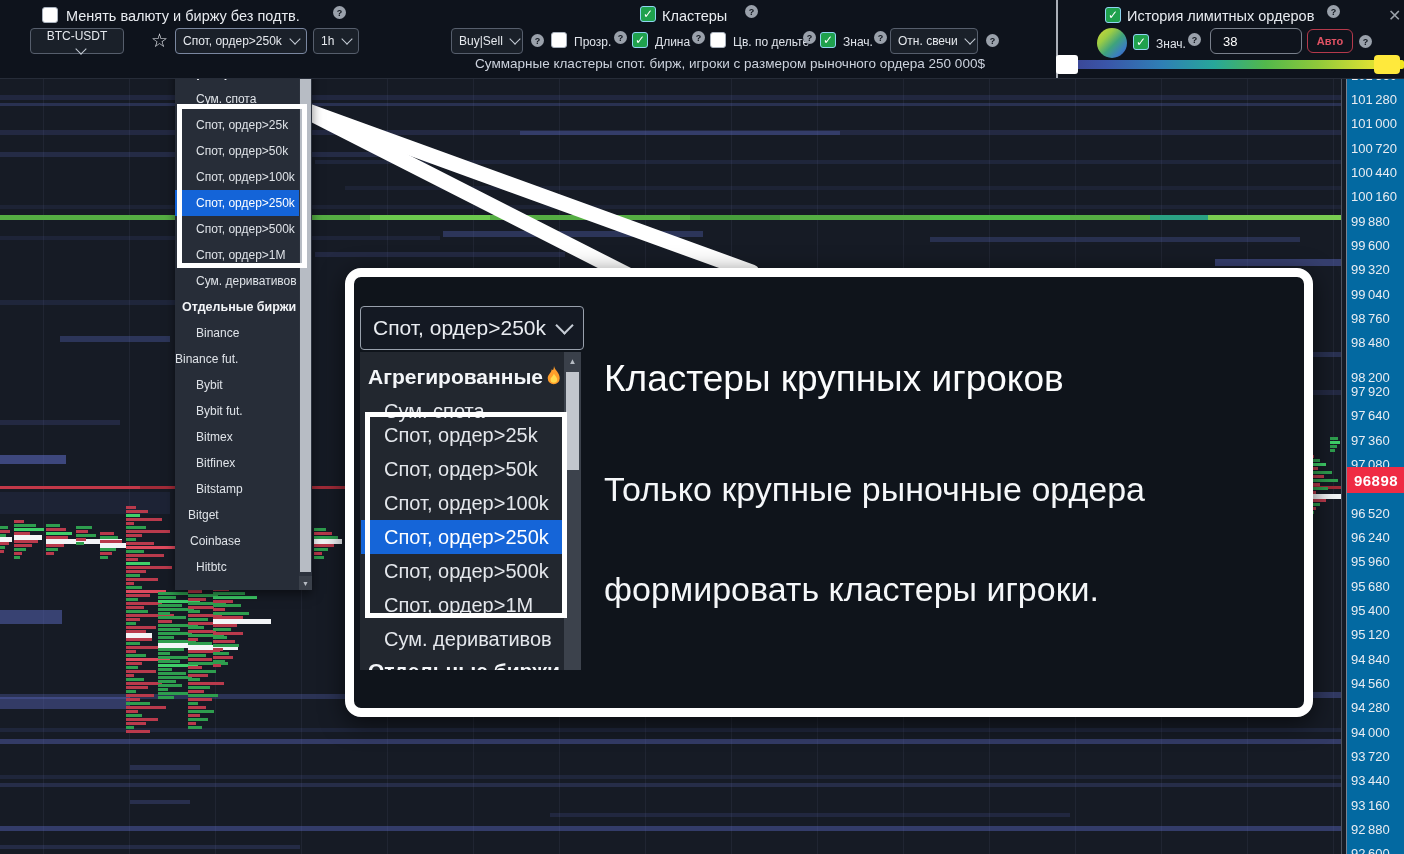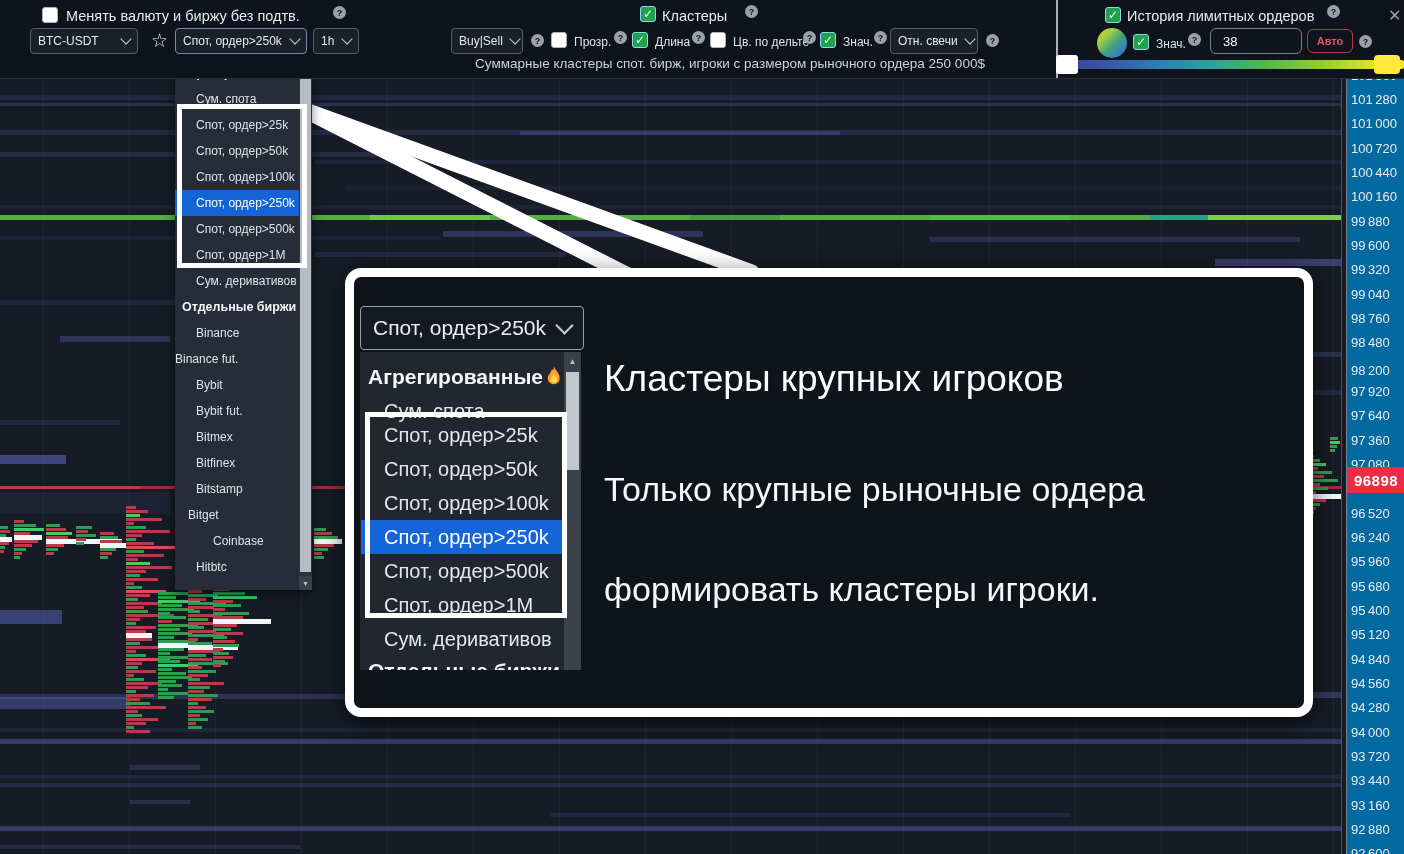--- a/index.html
+++ b/index.html
@@ -367,21 +367,21 @@
       <div class="tick" style="top: 38.33px;">101 000</div>
       <div class="tick" style="top: 62.66px;">100 720</div>
       <div class="tick" style="top: 86.99px;">100 440</div>
       <div class="tick" style="top: 111.32px;">100 160</div>
       <div class="tick" style="top: 135.65px;">99 880</div>
       <div class="tick" style="top: 159.98px;">99 600</div>
       <div class="tick" style="top: 184.31px;">99 320</div>
       <div class="tick" style="top: 208.64px;">99 040</div>
       <div class="tick" style="top: 232.97px;">98 760</div>
       <div class="tick" style="top: 257.3px;">98 480</div>
-      <div class="tick" style="top: 285px;">98 200</div>
+      <div class="tick" style="top: 292px;">98 200</div>
       <div class="tick" style="top: 305.96px;">97 920</div>
       <div class="tick" style="top: 330.29px;">97 640</div>
       <div class="tick" style="top: 354.62px;">97 360</div>
       <div class="tick" style="top: 378.95px;">97 080</div>
       <div class="tick" style="top: 427.61px;">96 520</div>
       <div class="tick" style="top: 451.94px;">96 240</div>
       <div class="tick" style="top: 476.27px;">95 960</div>
       <div class="tick" style="top: 500.6px;">95 680</div>
       <div class="tick" style="top: 524.93px;">95 400</div>
       <div class="tick" style="top: 549.26px;">95 120</div>
@@ -418,21 +418,21 @@
       <div class="dd-row " style="top: 212px; padding-left: 21px;">Сум. деривативов</div>
       <div class="dd-row dd-head" style="top: 238px; padding-left: 7px;">Отдельные биржи</div>
       <div class="dd-row " style="top: 264px; padding-left: 21px;">Binance</div>
       <div class="dd-row " style="top: 290px; ">Binance fut.</div>
       <div class="dd-row " style="top: 316px; padding-left: 21px;">Bybit</div>
       <div class="dd-row " style="top: 342px; padding-left: 21px;">Bybit fut.</div>
       <div class="dd-row " style="top: 368px; padding-left: 21px;">Bitmex</div>
       <div class="dd-row " style="top: 394px; padding-left: 21px;">Bitfinex</div>
       <div class="dd-row " style="top: 420px; padding-left: 21px;">Bitstamp</div>
       <div class="dd-row " style="top: 446px; padding-left: 13px;">Bitget</div>
-      <div class="dd-row " style="top: 472px; padding-left: 38px;">Coinbase</div>
+      <div class="dd-row " style="top: 472px; padding-left: 15px;">Coinbase</div>
       <div class="dd-row " style="top: 498px; padding-left: 21px;">Hitbtc</div>
     </div>
   <div id="dd-scroll">
     <div class="scr-arrow" style="top:0;">▲</div>
     <div class="scr-thumb" style="left:1px;top:16px;width:11px;height:500px;"></div>
     <div class="scr-arrow" style="top:520px;">▼</div>
   </div>
   <div id="dd-highlight"></div>
 
   <div id="callout"></div>
@@ -464,21 +464,21 @@
   <div id="co-title">Кластеры крупных игроков</div>
   <div class="co-line" style="top:470px;">Только крупные рыночные ордера</div>
   <div class="co-line" style="top:570px;">формировать кластеры игроки.</div>
 
   <div id="toolbar">
 
     <span class="cb cb-off" style="left:42px;top:7px;"></span>
     <span class="tlabel" style="left:66px;top:8px;">Менять валюту и биржу без подтв.</span>
     <span class="q" style="left:333px;top:6px;">?</span>
 
-    <div class="combo" style="left:30px;top:28px;width:108px;">
+    <div class="combo" style="left:30px;top:28px;width:94px;flex-direction:column;">
       <span>BTC-USDT</span>
         <span class="chev"></span>
     </div>
     <span class="star" style="left:151px;top:29px;">☆</span>
     <div class="combo" style="left:175px;top:28px;width:132px;border-color:#7a87a0;">
       <span>Спот, ордер&gt;250k</span>
         <span class="chev"></span>
     </div>
     <div class="combo" style="left:313px;top:28px;width:46px;">
       <span>1h</span>

